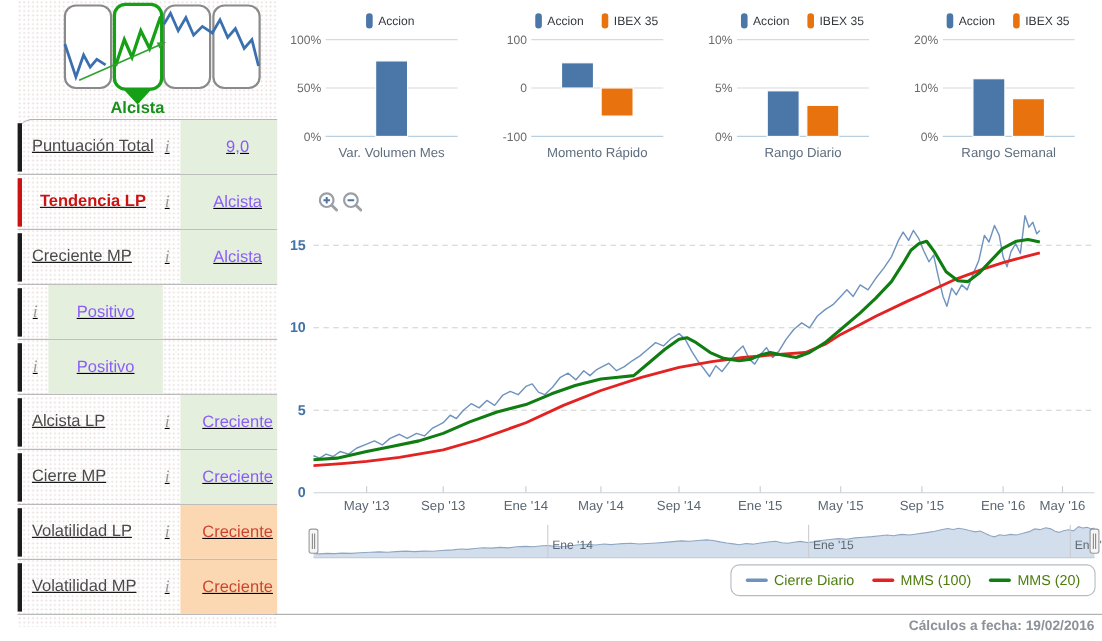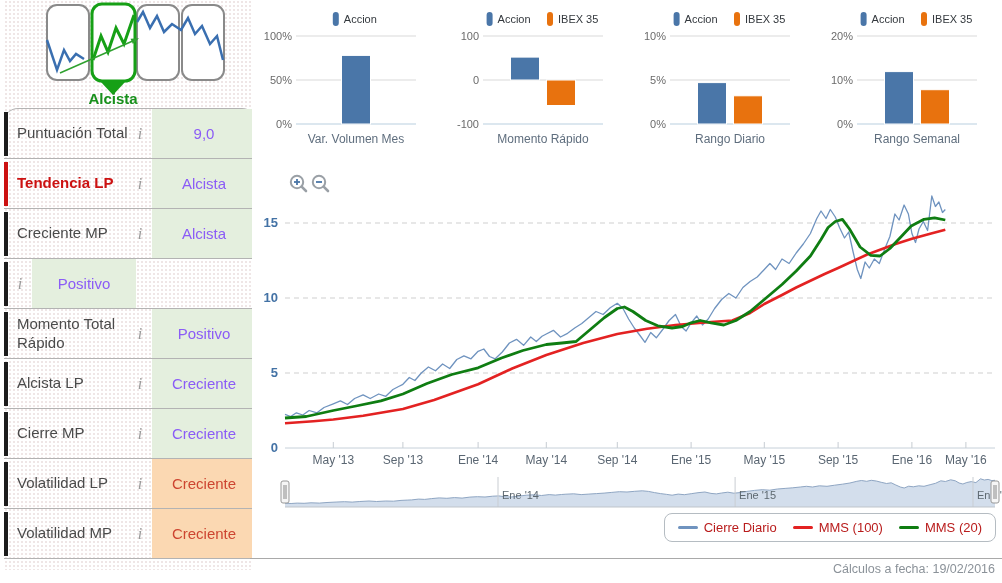--- a/index.html
+++ b/index.html
@@ -1,52 +1,52 @@
 <!DOCTYPE html>
 <html><head>
 <meta charset="utf-8">
 <style>
   html,body{margin:0;padding:0;background:#fff;}
   body{width:1002px;height:583px;position:relative;overflow:hidden;
        font-family:"Liberation Sans",sans-serif;}
   .app{position:absolute;inset:0;background:#fff;}
 
   
-  .sidebar{position:absolute;left:4px;top:0;width:252px;height:570px;
+  .sidebar{position:absolute;left:16px;top:0;width:252px;height:570px;
     background-image:radial-gradient(#efe6e6 1px,transparent 1px);
-    background-size:4px 4px;}
+    background-size:4px 4px;text-decoration:underline;}
   .trend-visual{position:relative;height:108px;}
   .trend-label{position:absolute;left:44px;top:90px;width:130px;text-align:center;
     font-size:15px;font-weight:bold;color:#18901c;}
   #rows{border-top:1px solid #b3b3b3;border-radius:14px;}
   .row{display:flex;align-items:center;height:50px;box-sizing:border-box;
     border-bottom:1px solid #b3b3b3;}
   .bar{width:4px;height:44px;background:#1c1c1c;flex:none;}
   .row.hl .bar{background:#cc1111;}
   .lbl{flex:1;padding-left:9px;font-size:15px;color:#4a4a4a;line-height:1.25;}
-  .row.hl .lbl{color:#cc1111;font-weight:bold;}
+  .row.hl .lbl{color:#cc1111;font-weight:bold;text-align:center;}
   .info{width:24px;text-align:center;font-family:"Liberation Serif",serif;
     font-style:italic;color:#9a9a9a;font-size:16px;cursor:pointer;flex:none;}
   .val{width:104px;height:100%;display:flex;align-items:center;justify-content:center;
     font-size:15px;flex:none;}
   .val.green{background:#e4efde;color:#8b5cf6;}
   .val.orange{background:#fbd8b2;color:#cd4531;}
 
   
   .content{position:absolute;left:252px;top:0;width:750px;height:583px;background:#fff;}
   #minis{display:flex;height:155px;}
   .bigwrap{position:relative;height:390px;}
   .legend{position:absolute;right:6px;top:358px;display:flex;align-items:center;gap:16px;
     border:1px solid #b5bcc2;border-radius:8px;padding:6px 13px;background:#fff;}
-  .lg-item{display:flex;align-items:center;gap:6px;font-size:13px;color:#b91c1c;cursor:pointer;}
+  .lg-item{display:flex;align-items:center;gap:6px;font-size:13px;color:#4d7c0f;cursor:pointer;}
   .lg-swatch{display:inline-block;width:20px;height:3px;border-radius:2px;}
 
   
   .footer-line{position:absolute;left:250px;right:0;top:558px;border-top:1px solid #a9a9a9;}
-  .footer{position:absolute;right:7px;top:562px;font-size:12.5px;color:#8b9299;}
+  .footer{position:absolute;right:7px;top:562px;font-size:12.5px;color:#8b9299;font-weight:bold;}
 </style>
 </head>
 <body>
 
 <div class="app">
 
   <aside class="sidebar">
     <div class="trend-visual">
       <svg width="252" height="108">
         <rect x="43" y="5" width="42" height="75" rx="10" fill="#ffffff" stroke="#8a8a8a" stroke-width="2"></rect>
@@ -85,21 +85,20 @@
     </div>
 
     <div class="row">
       <div class="bar"></div>
       <div class="info">i</div>
       <div class="val green">Positivo</div>
     </div>
 
     <div class="row">
       <div class="bar"></div>
-      <div class="lbl">Momento Total Rápido</div>
       <div class="info">i</div>
       <div class="val green">Positivo</div>
     </div>
 
     <div class="row">
       <div class="bar"></div>
       <div class="lbl">Alcista LP</div>
       <div class="info">i</div>
       <div class="val green">Creciente</div>
     </div>

